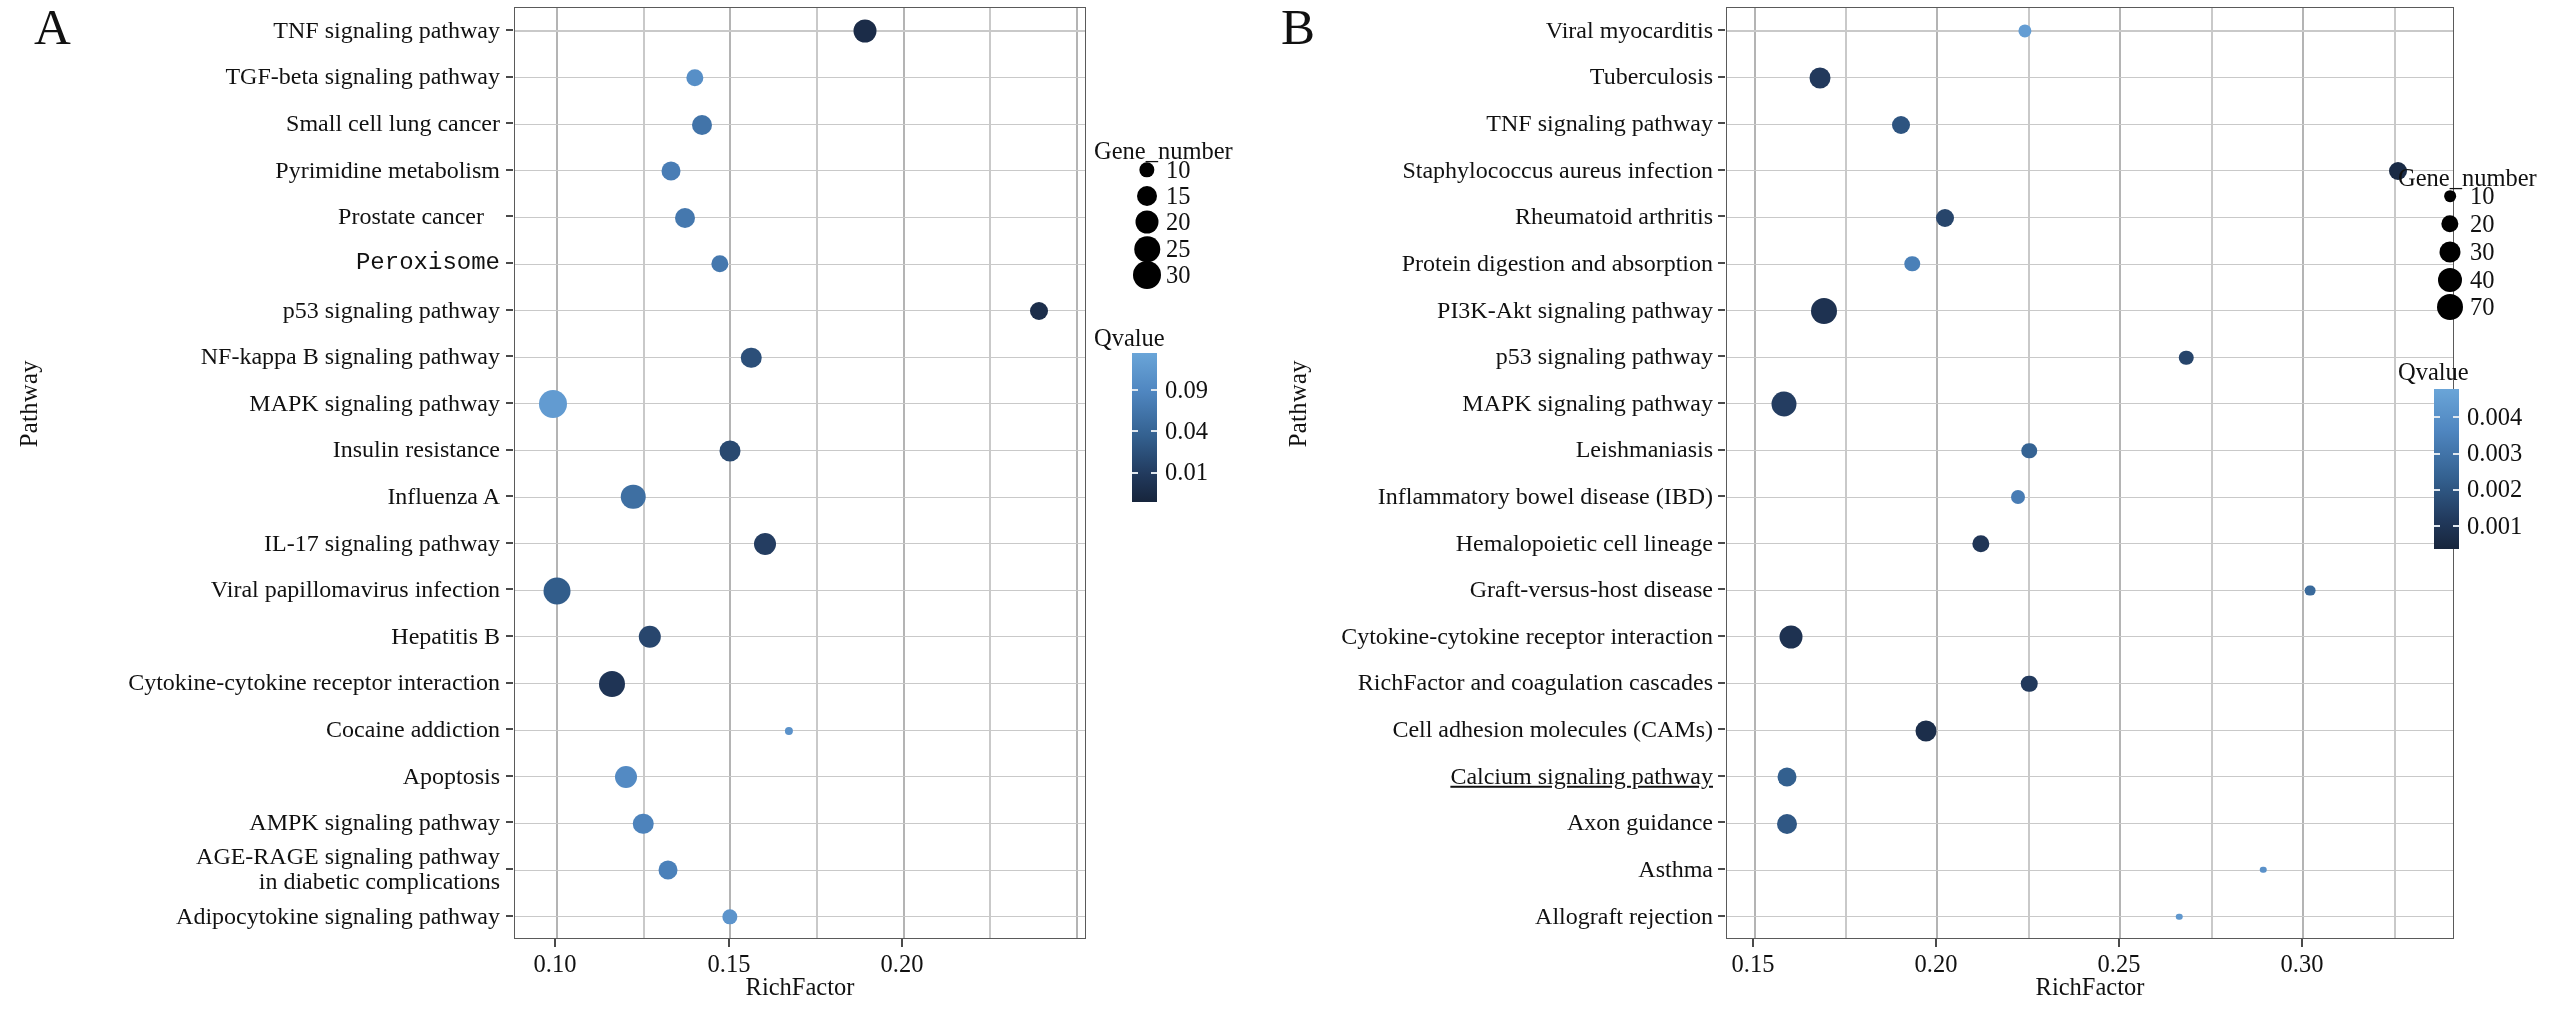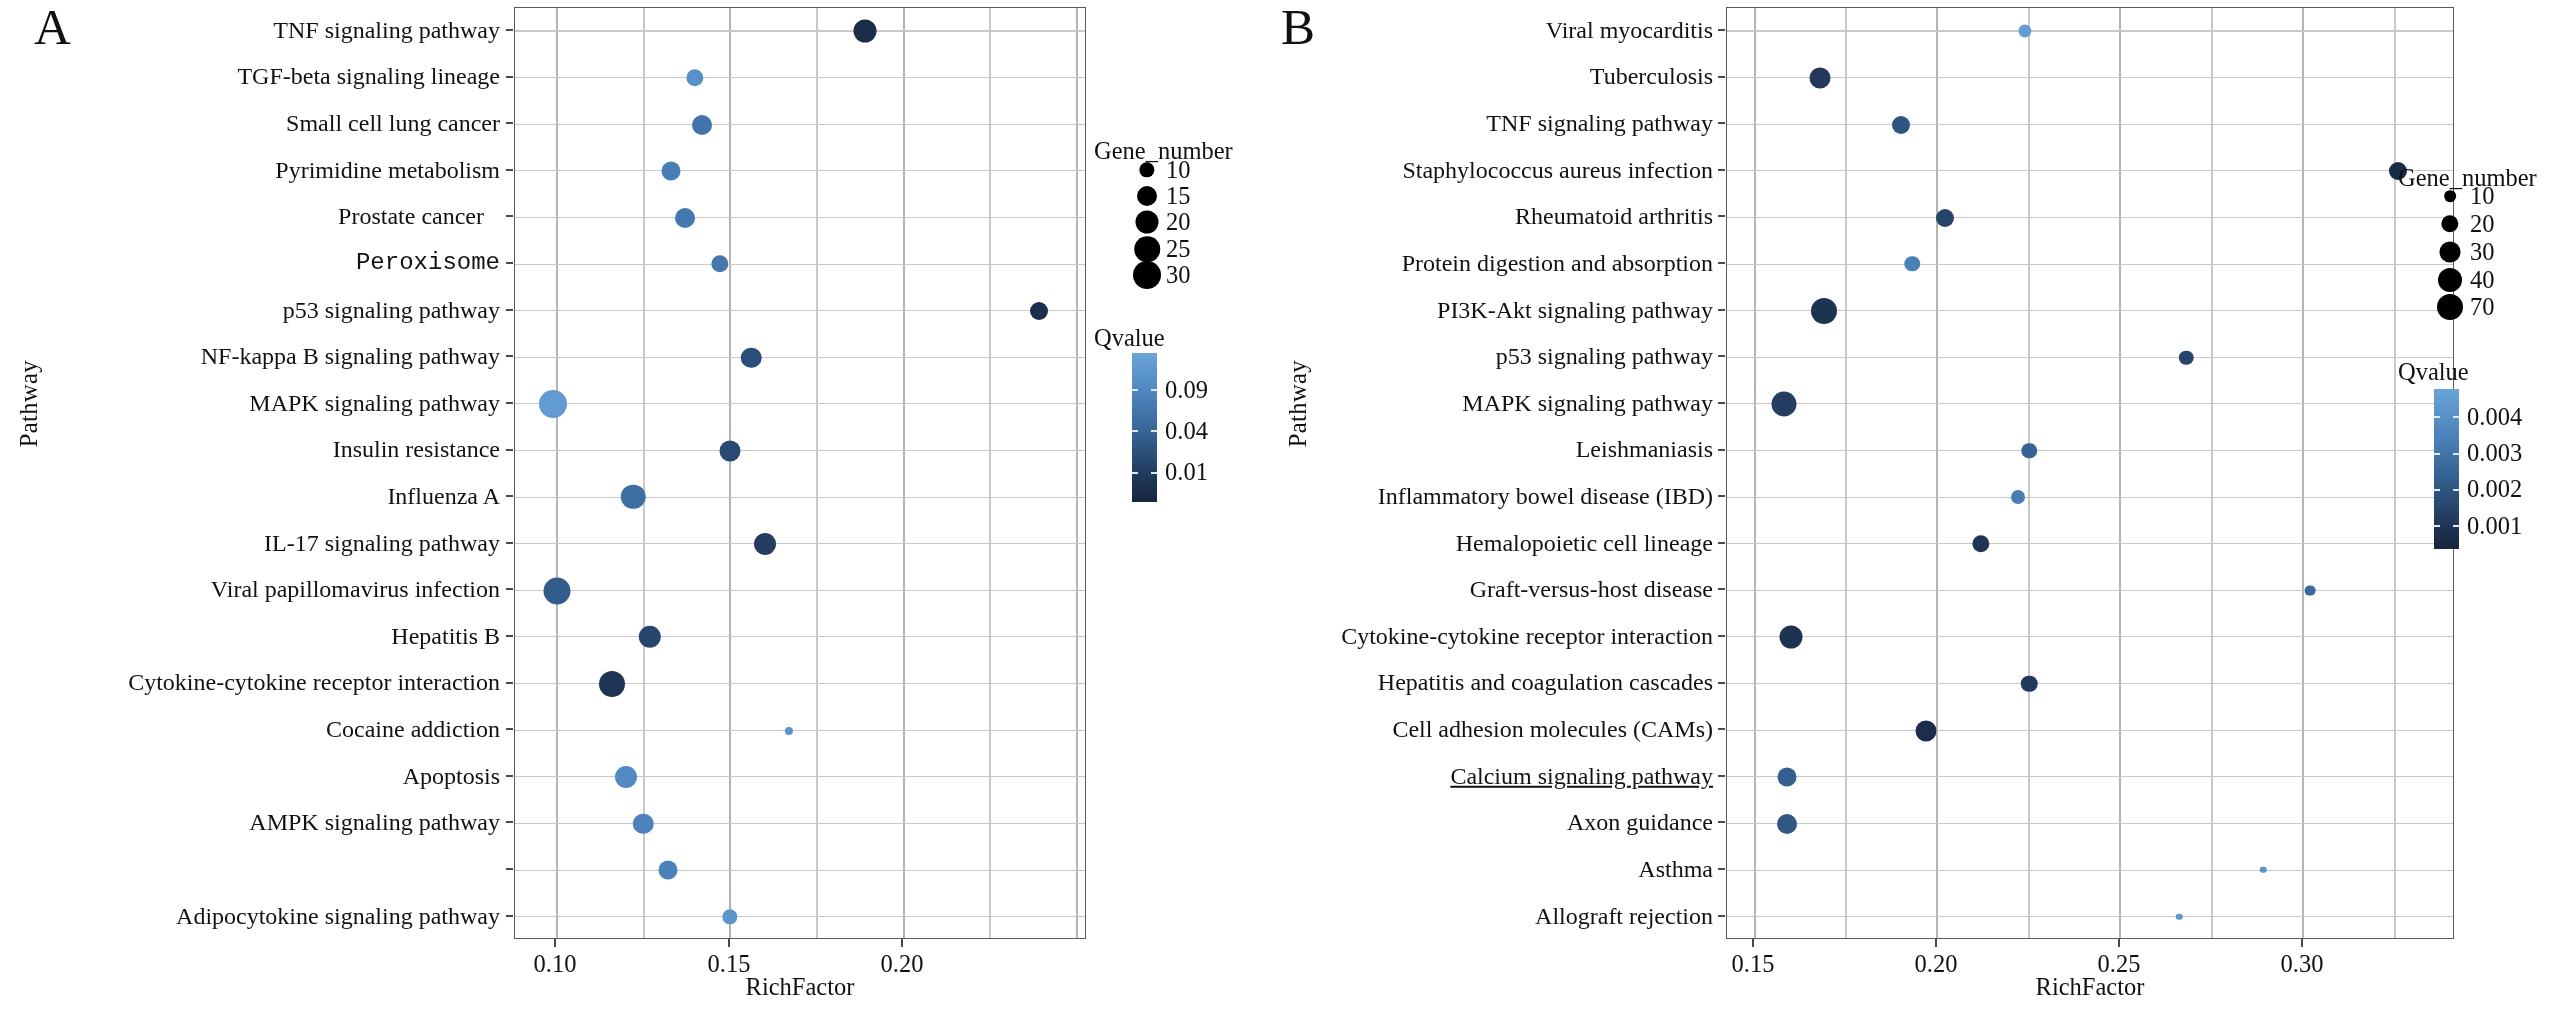--- a/index.html
+++ b/index.html
@@ -73,37 +73,41 @@
 </head>
 <body>
 
 <div class="figure">
 
   <div class="panel" id="panelA" style="left:0;width:1276px;">
     <div class="panel-letter" id="A-letter" style="left:34px;top:1.6px;">A</div>
     <div class="axis-title-y" id="A-ytitle" style="left:14.7px;top:360px;">Pathway</div>
     <div class="ylabels" id="A-ylabels" style="left: 0px; top: 0px; width: 500px; height: 1016px;">
         <div class="ylabel" style="top: 30px; right: 0px;">TNF signaling pathway</div>
-        <div class="ylabel" style="top: 76px; right: 0px;">TGF-beta signaling lineage</div>
+        <div class="ylabel" style="top: 76px; right: 0px;">TGF-beta signaling pathway</div>
         <div class="ylabel" style="top: 123px; right: 0px;">Small cell lung cancer</div>
         <div class="ylabel" style="top: 170px; right: 0px;">Pyrimidine metabolism</div>
         <div class="ylabel" style="top: 216px; right: 16px;">Prostate cancer</div>
         <div class="ylabel" style="top: 263px; right: 0px; font-family: Liberation Mono, monospace;">Peroxisome</div>
         <div class="ylabel" style="top: 310px; right: 0px;">p53 signaling pathway</div>
         <div class="ylabel" style="top: 356px; right: 0px;">NF-kappa B signaling pathway</div>
         <div class="ylabel" style="top: 403px; right: 0px;">MAPK signaling pathway</div>
         <div class="ylabel" style="top: 449px; right: 0px;">Insulin resistance</div>
         <div class="ylabel" style="top: 496px; right: 0px;">Influenza A</div>
         <div class="ylabel" style="top: 543px; right: 0px;">IL-17 signaling pathway</div>
         <div class="ylabel" style="top: 589px; right: 0px;">Viral papillomavirus infection</div>
         <div class="ylabel" style="top: 636px; right: 0px;">Hepatitis B</div>
         <div class="ylabel" style="top: 682px; right: 0px;">Cytokine-cytokine receptor interaction</div>
         <div class="ylabel" style="top: 729px; right: 0px;">Cocaine addiction</div>
         <div class="ylabel" style="top: 776px; right: 0px;">Apoptosis</div>
         <div class="ylabel" style="top: 822px; right: 0px;">AMPK signaling pathway</div>
+        <div class="ylabel two-line" style="top: 869px; right: 0px;">
+          <div>AGE-RAGE signaling pathway</div>
+          <div>in diabetic complications</div>
+        </div>
         <div class="ylabel" style="top: 916px; right: 0px;">Adipocytokine signaling pathway</div>
       </div>
     <div class="plotbox" id="A-plot" style="left: 514px; top: 6.5px; width: 572px; height: 932px;">
         <div class="gridline-v major" style="left: 41px;"></div>
         <div class="gridline-v" style="left: 128px;"></div>
         <div class="gridline-v major" style="left: 214px;"></div>
         <div class="gridline-v" style="left: 301px;"></div>
         <div class="gridline-v major" style="left: 388px;"></div>
         <div class="gridline-v" style="left: 474px;"></div>
         <div class="gridline-v major" style="left: 561px;"></div>
@@ -214,21 +218,21 @@
         <div class="ylabel" style="top: 216px; right: 0px;">Rheumatoid arthritis</div>
         <div class="ylabel" style="top: 263px; right: 0px;">Protein digestion and absorption</div>
         <div class="ylabel" style="top: 310px; right: 0px;">PI3K-Akt signaling pathway</div>
         <div class="ylabel" style="top: 356px; right: 0px;">p53 signaling pathway</div>
         <div class="ylabel" style="top: 403px; right: 0px;">MAPK signaling pathway</div>
         <div class="ylabel" style="top: 449px; right: 0px; margin-left: 8px;">Leishmaniasis</div>
         <div class="ylabel" style="top: 496px; right: 0px;">Inflammatory bowel disease (IBD)</div>
         <div class="ylabel" style="top: 543px; right: 0px;">Hemalopoietic cell lineage</div>
         <div class="ylabel" style="top: 589px; right: 0px;">Graft-versus-host disease</div>
         <div class="ylabel" style="top: 636px; right: 0px;">Cytokine-cytokine receptor interaction</div>
-        <div class="ylabel" style="top: 682px; right: 0px;">Hepatitis and coagulation cascades</div>
+        <div class="ylabel" style="top: 682px; right: 0px;">RichFactor and coagulation cascades</div>
         <div class="ylabel" style="top: 729px; right: 0px;">Cell adhesion molecules (CAMs)</div>
         <div class="ylabel" style="top: 776px; right: 0px; text-decoration: underline;">Calcium signaling pathway</div>
         <div class="ylabel" style="top: 822px; right: 0px;">Axon guidance</div>
         <div class="ylabel" style="top: 869px; right: 0px;">Asthma</div>
         <div class="ylabel" style="top: 916px; right: 0px;">Allograft rejection</div>
       </div>
     <div class="plotbox" id="B-plot" style="left: 450px; top: 6.5px; width: 728px; height: 932px;">
         <div class="gridline-v major" style="left: 27px;"></div>
         <div class="gridline-v" style="left: 118px;"></div>
         <div class="gridline-v major" style="left: 209px;"></div>

